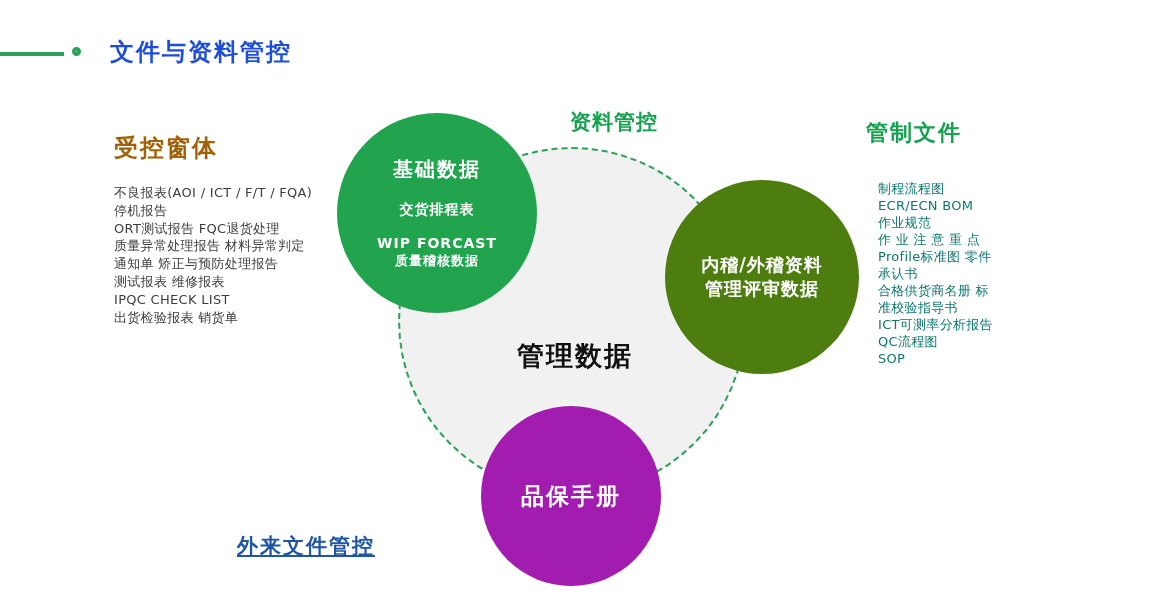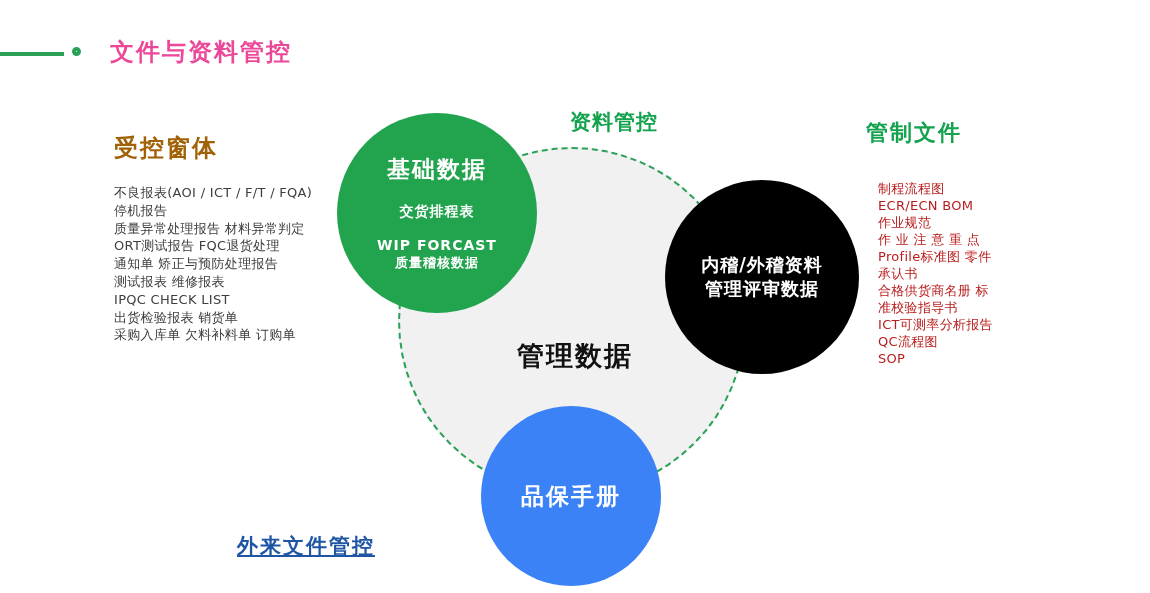--- a/index.html
+++ b/index.html
@@ -17,21 +17,21 @@
     width: 64px; height: 4px; background: #2aa157;
   }
   .accent-ring {
     position: absolute; left: 72px; top: 47px;
     width: 9px; height: 9px; border: 4px solid #2aa157;
     border-radius: 50%; background: #ffffff;
   }
   .page-title {
     position: absolute; left: 110px; top: 36px;
     font-family: "DejaVu Serif", "Liberation Serif", serif;
-    font-size: 24px; font-weight: 700; color: #ec4899;
+    font-size: 24px; font-weight: 700; color: #1d4ed8;
     letter-spacing: 2px;
   }
 
   
   .left-heading {
     position: absolute; left: 114px; top: 132px;
     font-family: "DejaVu Serif", "Liberation Serif", serif;
     font-size: 24px; font-weight: 700; color: #a16207;
     letter-spacing: 2px;
   }
@@ -44,21 +44,21 @@
 
   
   .right-heading {
     position: absolute; left: 866px; top: 118px;
     font-family: "DejaVu Serif", "Liberation Serif", serif;
     font-size: 22px; font-weight: 700; color: #13a24e;
     letter-spacing: 2px;
   }
   .right-list {
     position: absolute; left: 878px; top: 180px;
-    list-style: none; font-size: 13px; color: #b91c1c;
+    list-style: none; font-size: 13px; color: #0f766e;
     line-height: 17px; font-weight: 500; letter-spacing: 0.3px;
   }
   .right-list li { white-space: nowrap; }
 
   
   .big-circle {
     position: absolute; left: 398px; top: 147px;
     width: 348px; height: 348px; border-radius: 50%;
     background: #f1f1f1; border: 2px dashed #2aa157;
   }
@@ -79,36 +79,36 @@
     display: flex; flex-direction: column;
     align-items: center; justify-content: center;
     color: #ffffff; text-align: center;
   }
   .green-circle {
     left: 337px; top: 113px; width: 200px; height: 200px;
     background: #22a34e;
   }
   .green-circle .gc-title {
     font-family: Liberation Sans, sans-serif;
-    font-size: 23px; font-weight: 700; letter-spacing: 2px;
+    font-size: 20px; font-weight: 700; letter-spacing: 2px;
     margin-bottom: 1px;
   }
   .green-circle .gc-line { font-size: 14px; font-weight: 700; line-height: 18px; letter-spacing: 1px; margin-top: 16px; }
   .green-circle .gc-line-small { font-size: 13px; font-weight: 700; line-height: 18px; letter-spacing: 1px; }
   .gray-circle {
     left: 665px; top: 180px; width: 194px; height: 194px;
-    background: #000000;
+    background: #4d7c0f;
   }
   .gray-circle .line {
     font-family: "DejaVu Serif", "Liberation Serif", serif;
     font-size: 18px; font-weight: 700; line-height: 24px; letter-spacing: 1px;
   }
   .blue-circle {
     left: 481px; top: 406px; width: 180px; height: 180px;
-    background: #3b82f6;
+    background: #a21caf;
   }
   .blue-circle .bc-title {
     font-family: "DejaVu Serif", "Liberation Serif", serif;
     font-size: 23px; font-weight: 700; letter-spacing: 2px;
   }
   .bottom-label {
     position: absolute; left: 237px; top: 532px;
     font-family: "DejaVu Serif", "Liberation Serif", serif;
     font-size: 21px; font-weight: 700; color: #1e56a5;
     letter-spacing: 2px;
@@ -121,27 +121,26 @@
 <div class="slide">
 
   <div class="accent-line"></div>
   <div class="accent-ring"></div>
   <h1 class="page-title">文件与资料管控</h1>
 
   <h2 class="left-heading">受控窗体</h2>
   <ul class="left-list">
     <li>不良报表(AOI / ICT / F/T / FQA)</li>
     <li>停机报告</li>
+    <li>ORT测试报告  FQC退货处理</li>
     <li>质量异常处理报告 材料异常判定</li>
-    <li>ORT测试报告  FQC退货处理</li>
     <li>通知单 矫正与预防处理报告</li>
     <li>测试报表 维修报表</li>
     <li>IPQC CHECK LIST</li>
     <li>出货检验报表 销货单</li>
-    <li>采购入库单 欠料补料单 订购单</li>
   </ul>
 
   <div class="big-circle"></div>
   <div class="top-label">资料管控</div>
 
   <div class="circle green-circle">
     <div class="gc-title">基础数据</div>
     <div class="gc-line">交货排程表</div>
     <div class="gc-line">WIP  FORCAST</div>
     <div class="gc-line-small">质量稽核数据</div>

